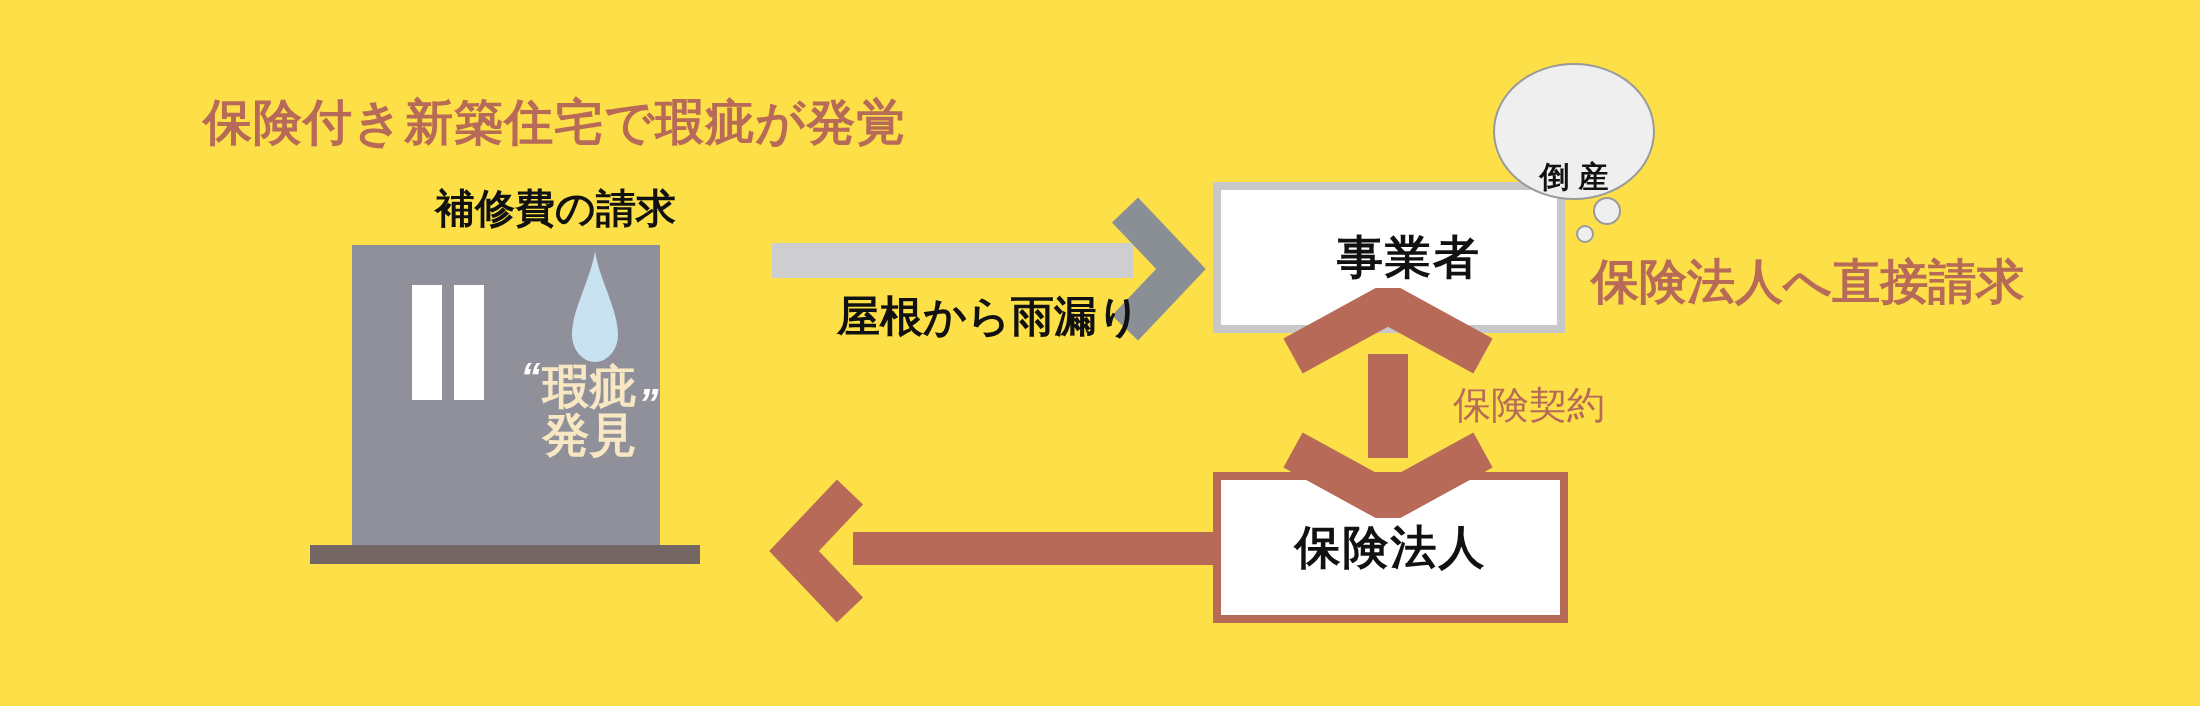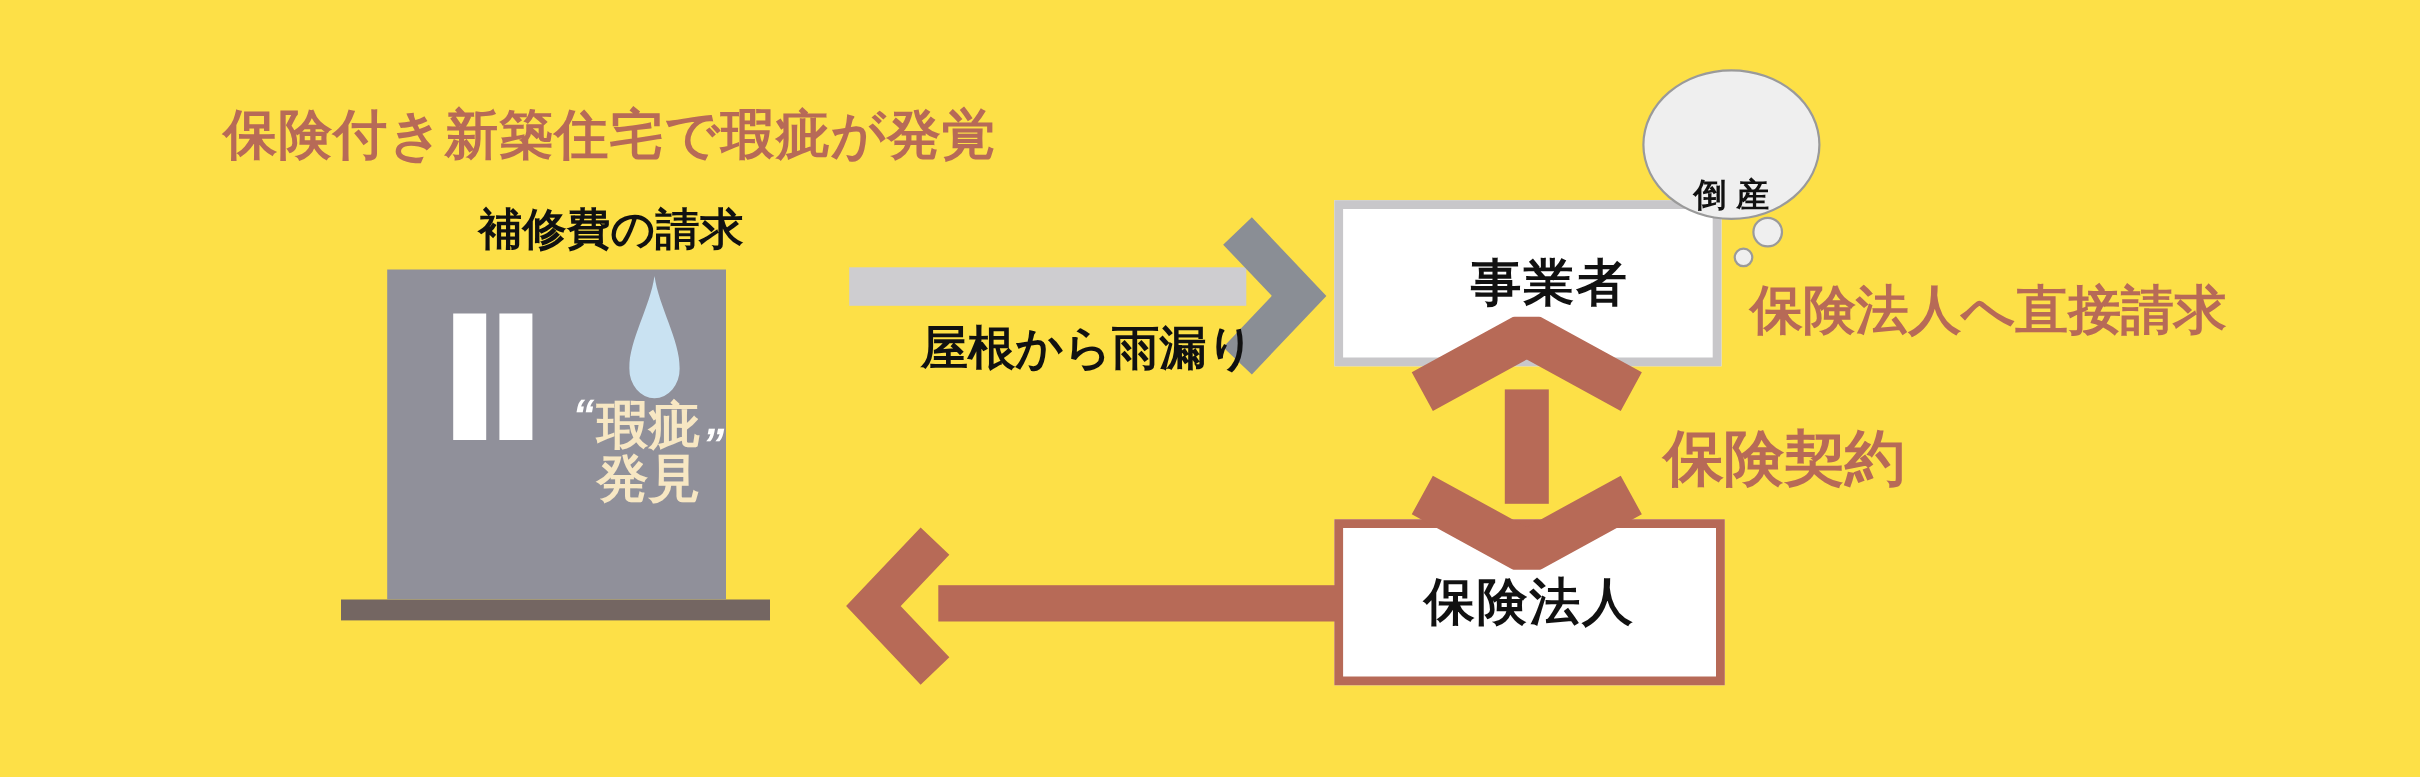--- a/index.html
+++ b/index.html
@@ -46,21 +46,21 @@
 
   .bubble{position:absolute;left:1493px;top:63px;width:162px;height:137px;background:var(--bubble-fill);border:2px solid var(--bubble-border);border-radius:50%;display:flex;align-items:flex-end;justify-content:center;z-index:2;box-sizing:border-box;font-family:Liberation Mono, monospace;}
   .bubble-label{font-size:30px;font-weight:bold;color:#111;letter-spacing:9px;text-indent:9px;}
   .bubble-dot{position:absolute;background:var(--bubble-fill);border:2px solid var(--bubble-border);border-radius:50%;box-sizing:border-box;}
   .dot-mid{left:1593px;top:197px;width:28px;height:28px;}
   .dot-small{left:1576px;top:225px;width:18px;height:18px;}
 
   .direct-claim{position:absolute;left:1575px;top:250px;font-size:48px;font-weight:bold;color:var(--accent-red);white-space:nowrap;margin-left:16px;}
 
   .double-arrow{position:absolute;left:1280px;top:288px;width:216px;height:230px;z-index:5;}
-  .contract-label{position:absolute;left:1512px;top:380px;font-size:55px;font-weight:bold;color:var(--accent-red);white-space:nowrap;z-index:5;}
+  .contract-label{position:absolute;left:1453px;top:380px;font-size:38px;font-weight:normal;color:var(--accent-red);white-space:nowrap;z-index:5;}
 
   .shaft-left{position:absolute;left:853px;top:532px;width:366px;height:33px;background:var(--accent-red);z-index:3;}
   .chevron-left{position:absolute;left:768px;top:478px;width:112px;height:146px;z-index:3;}
   .payment-label{position:absolute;left:893px;top:578px;font-size:42px;font-weight:bold;color:#111;white-space:nowrap;}
 </style>
 </head>
 <body>
 
 <div class="canvas">
 

